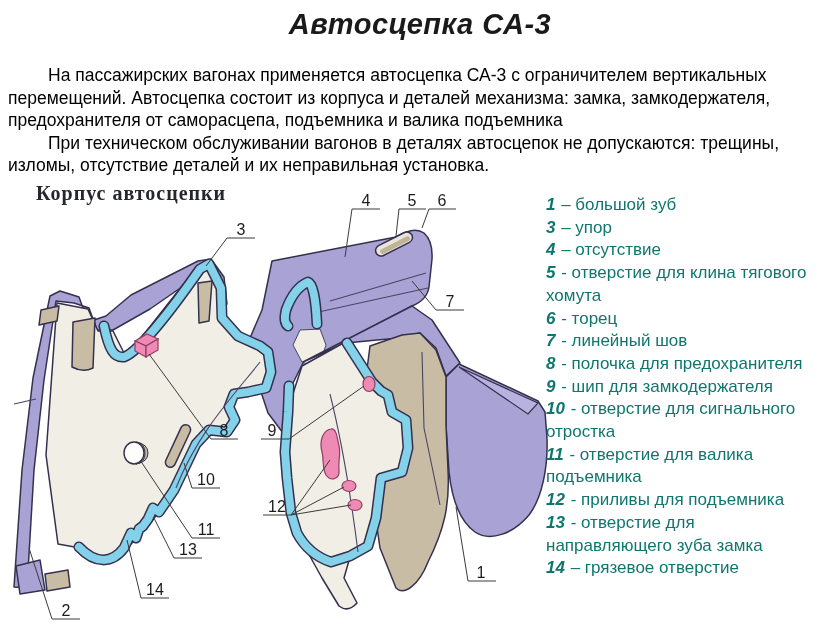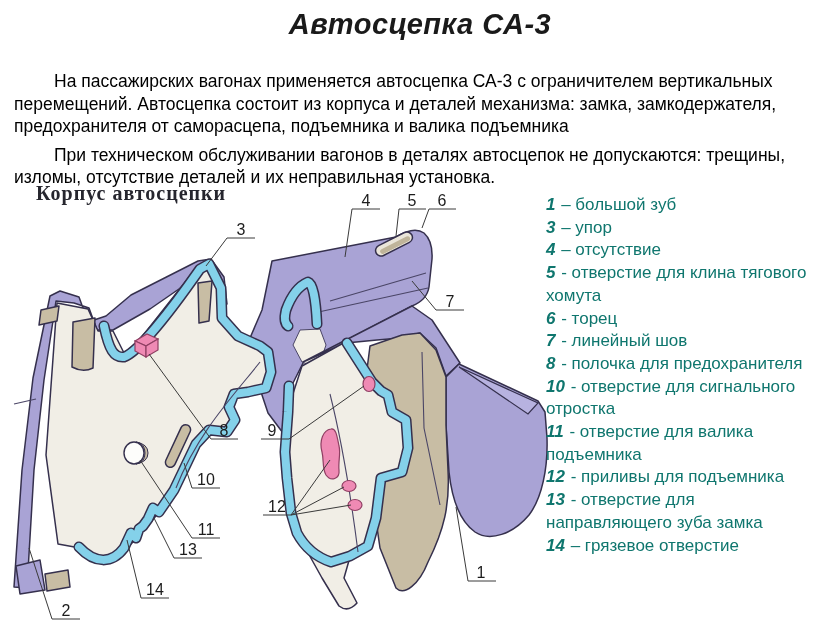--- a/index.html
+++ b/index.html
@@ -1,21 +1,21 @@
 <!DOCTYPE html>
 <html><head>
 <meta charset="utf-8">
 <style>
   html,body{margin:0;padding:0;}
   body{width:840px;height:630px;background:#ffffff;position:relative;overflow:hidden;
        font-family:"Liberation Sans",sans-serif;color:#111;}
   .page-title{position:absolute;left:0;top:8px;width:840px;text-align:center;
       font-style:italic;font-weight:bold;font-size:29px;letter-spacing:.5px;color:#1a1a1a;}
   .intro{position:absolute;left:8px;top:64px;width:826px;font-size:17.5px;line-height:22.5px;color:#000;}
-  .intro p{margin:6px;text-indent:40px;}
+  .intro p{margin:0;text-indent:40px;}
   .diagram-caption{position:absolute;left:36px;top:182px;
       font-family:"Liberation Serif",serif;font-weight:bold;font-size:20px;
       letter-spacing:1px;color:#26262e;}
   .legend{position:absolute;left:546px;top:194px;width:278px;font-size:17px;line-height:22.7px;color:#0f766e;}
   .leg-item b{font-style:italic;padding-right:1px;}
   svg.diagram{position:absolute;left:0;top:185px;}
   .outline{stroke:#35304d;stroke-width:1.5;stroke-linejoin:round;}
   .purple{fill:#a9a3d5;}
   .purple2{fill:#b7b2e0;}
   .cream{fill:#f1eee6;}
@@ -138,18 +138,19 @@
 </svg>
 
 <div class="legend">
   <div class="leg-item"><b>1</b><span> – большой зуб</span></div>
   <div class="leg-item"><b>3</b><span> – упор</span></div>
   <div class="leg-item"><b>4</b><span> – отсутствие</span></div>
   <div class="leg-item"><b>5</b><span> - отверстие для клина тягового хомута</span></div>
   <div class="leg-item"><b>6</b><span> - торец</span></div>
   <div class="leg-item"><b>7</b><span> - линейный шов</span></div>
   <div class="leg-item"><b>8</b><span> - полочка для предохранителя</span></div>
+  <div class="leg-item"><b>9</b><span> - шип для замкодержателя</span></div>
   <div class="leg-item"><b>10</b><span> - отверстие для сигнального отростка</span></div>
   <div class="leg-item"><b>11</b><span> - отверстие для валика подъемника</span></div>
   <div class="leg-item"><b>12</b><span> - приливы для подъемника</span></div>
   <div class="leg-item"><b>13</b><span> - отверстие для направляющего зуба замка</span></div>
   <div class="leg-item"><b>14</b><span> – грязевое отверстие</span></div>
 </div>
 
 </body></html>

